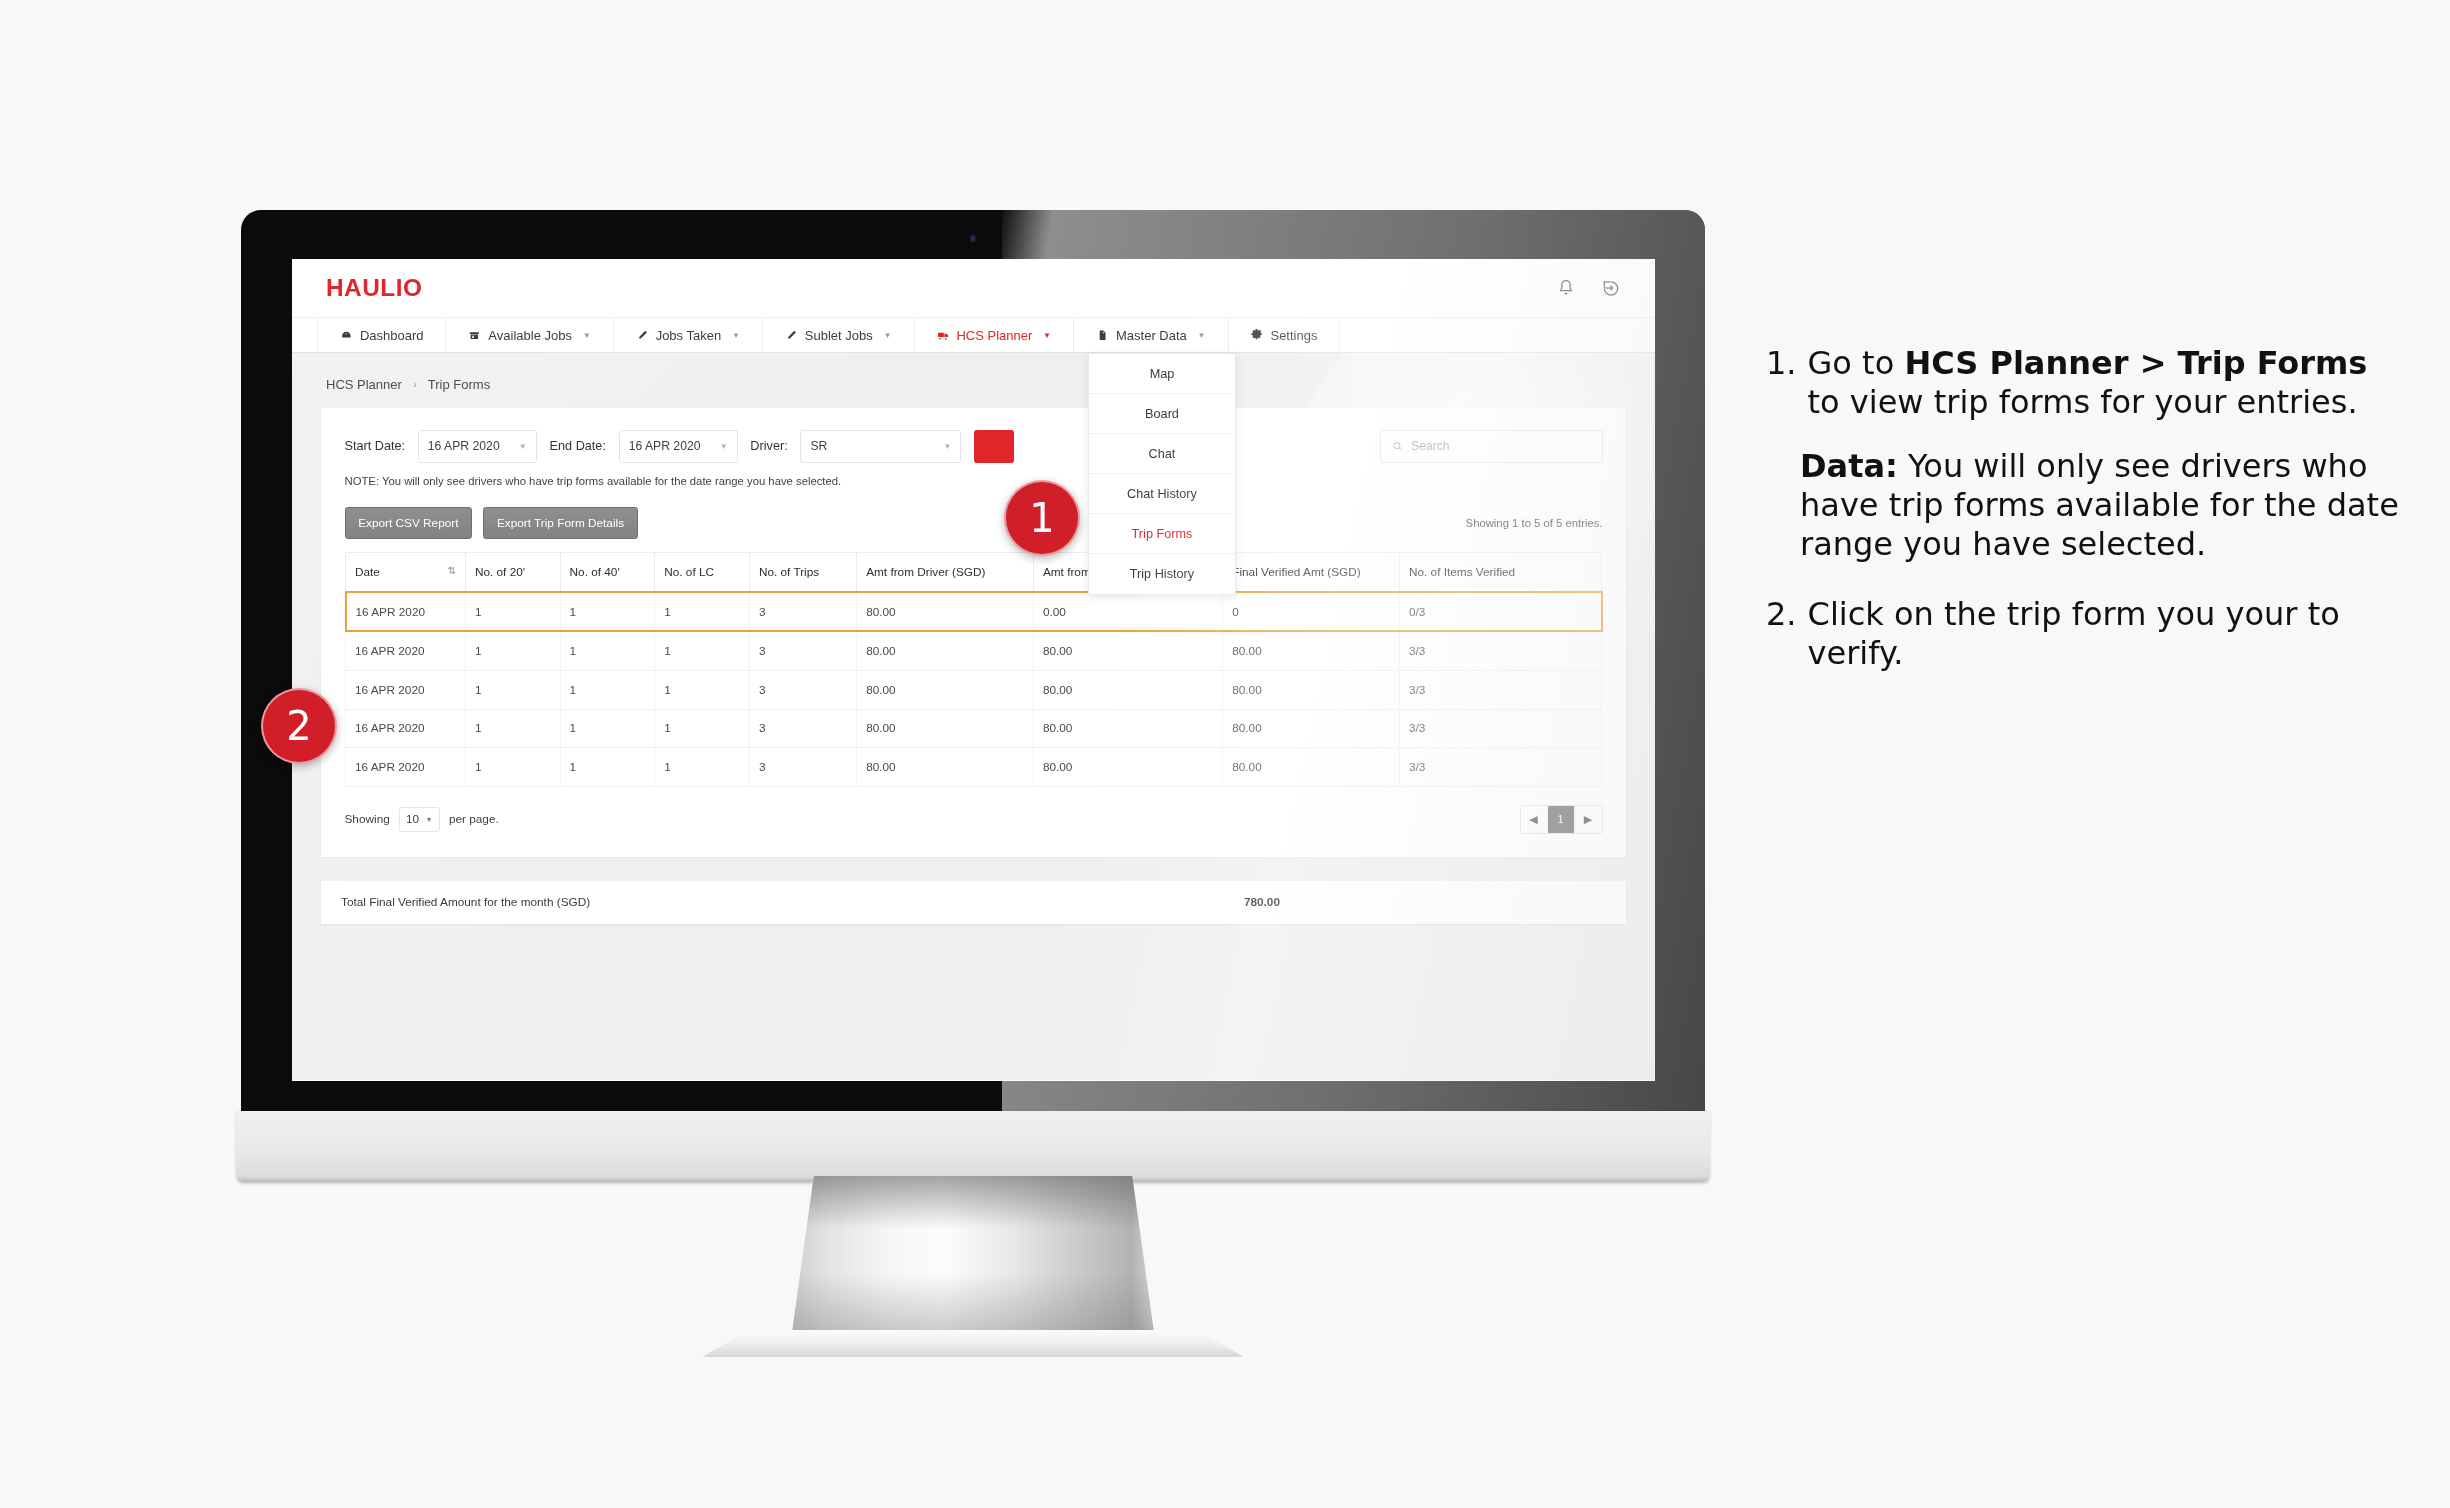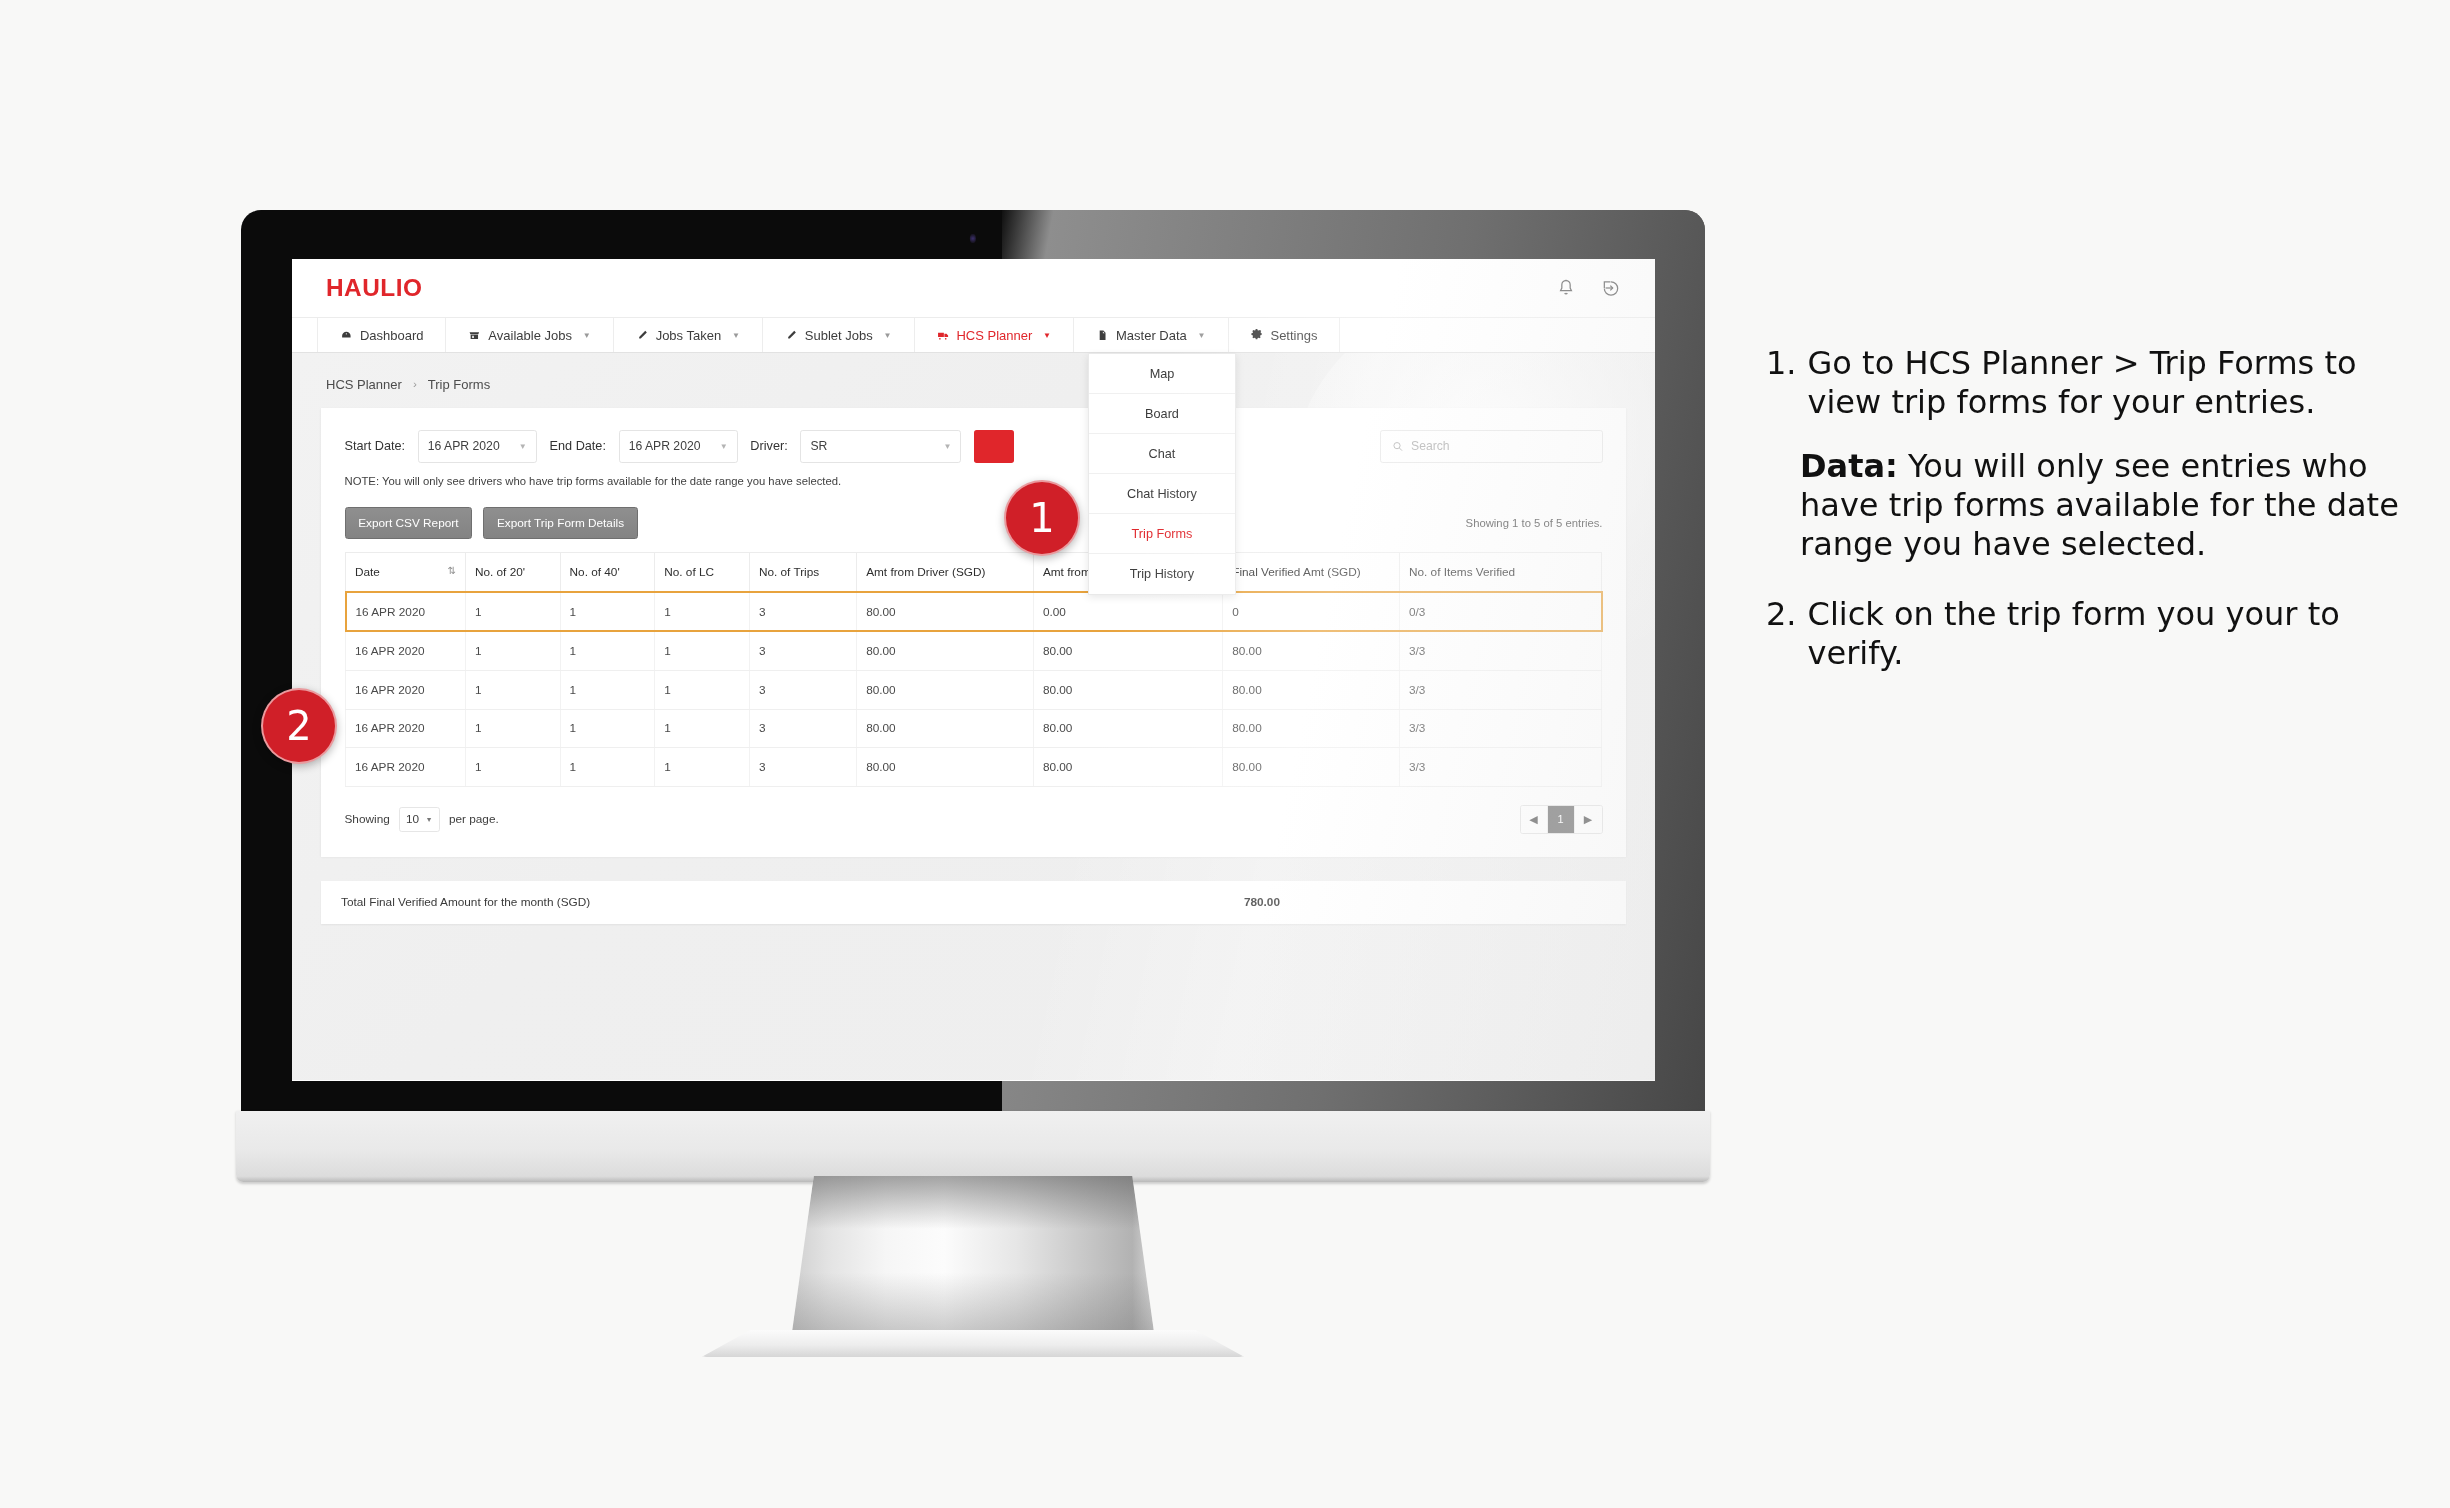--- a/index.html
+++ b/index.html
@@ -226,21 +226,21 @@
 
   
   .instructions {
     position:absolute; left: 1766px; top: 344px; width: 633px;
     font-family:"DejaVu Sans", sans-serif;
     color:#111; font-size: 32px; line-height: 1.22;
   }
   .step { display:flex; gap: 11px; margin-bottom: 25px; }
   .step-num { flex: 0 0 auto; }
   .step-body { flex: 1 1 auto; }
-  .step-body b { font-weight: 400; }
+  .step-body b { font-weight: 700; }
   .note-block { margin: 0 0 31px 34px; }
   .note-block b { font-weight:700; }
 </style>
 </head>
 <body>
 
 <div class="canvas">
 
   <div class="monitor">
     <div class="bezel"></div>
@@ -497,21 +497,21 @@
 
   <div class="badge" id="badge1">1</div>
   <div class="badge" id="badge2">2</div>
 
   <div class="instructions">
     <div class="step">
       <div class="step-num">1.</div>
       <div class="step-body"><span>Go to </span><b>HCS Planner &gt; Trip Forms</b><span> to view trip forms for your entries.</span></div>
     </div>
 
-    <div class="note-block"><b>Data:</b><span> You will only see entries who have trip forms available for the date range you have selected.</span></div>
+    <div class="note-block"><b>Data:</b><span> You will only see drivers who have trip forms available for the date range you have selected.</span></div>
 
     <div class="step">
       <div class="step-num">2.</div>
       <div class="step-body">Click on the trip form you your to verify.</div>
     </div>
   </div>
 
 </div>
 
 

